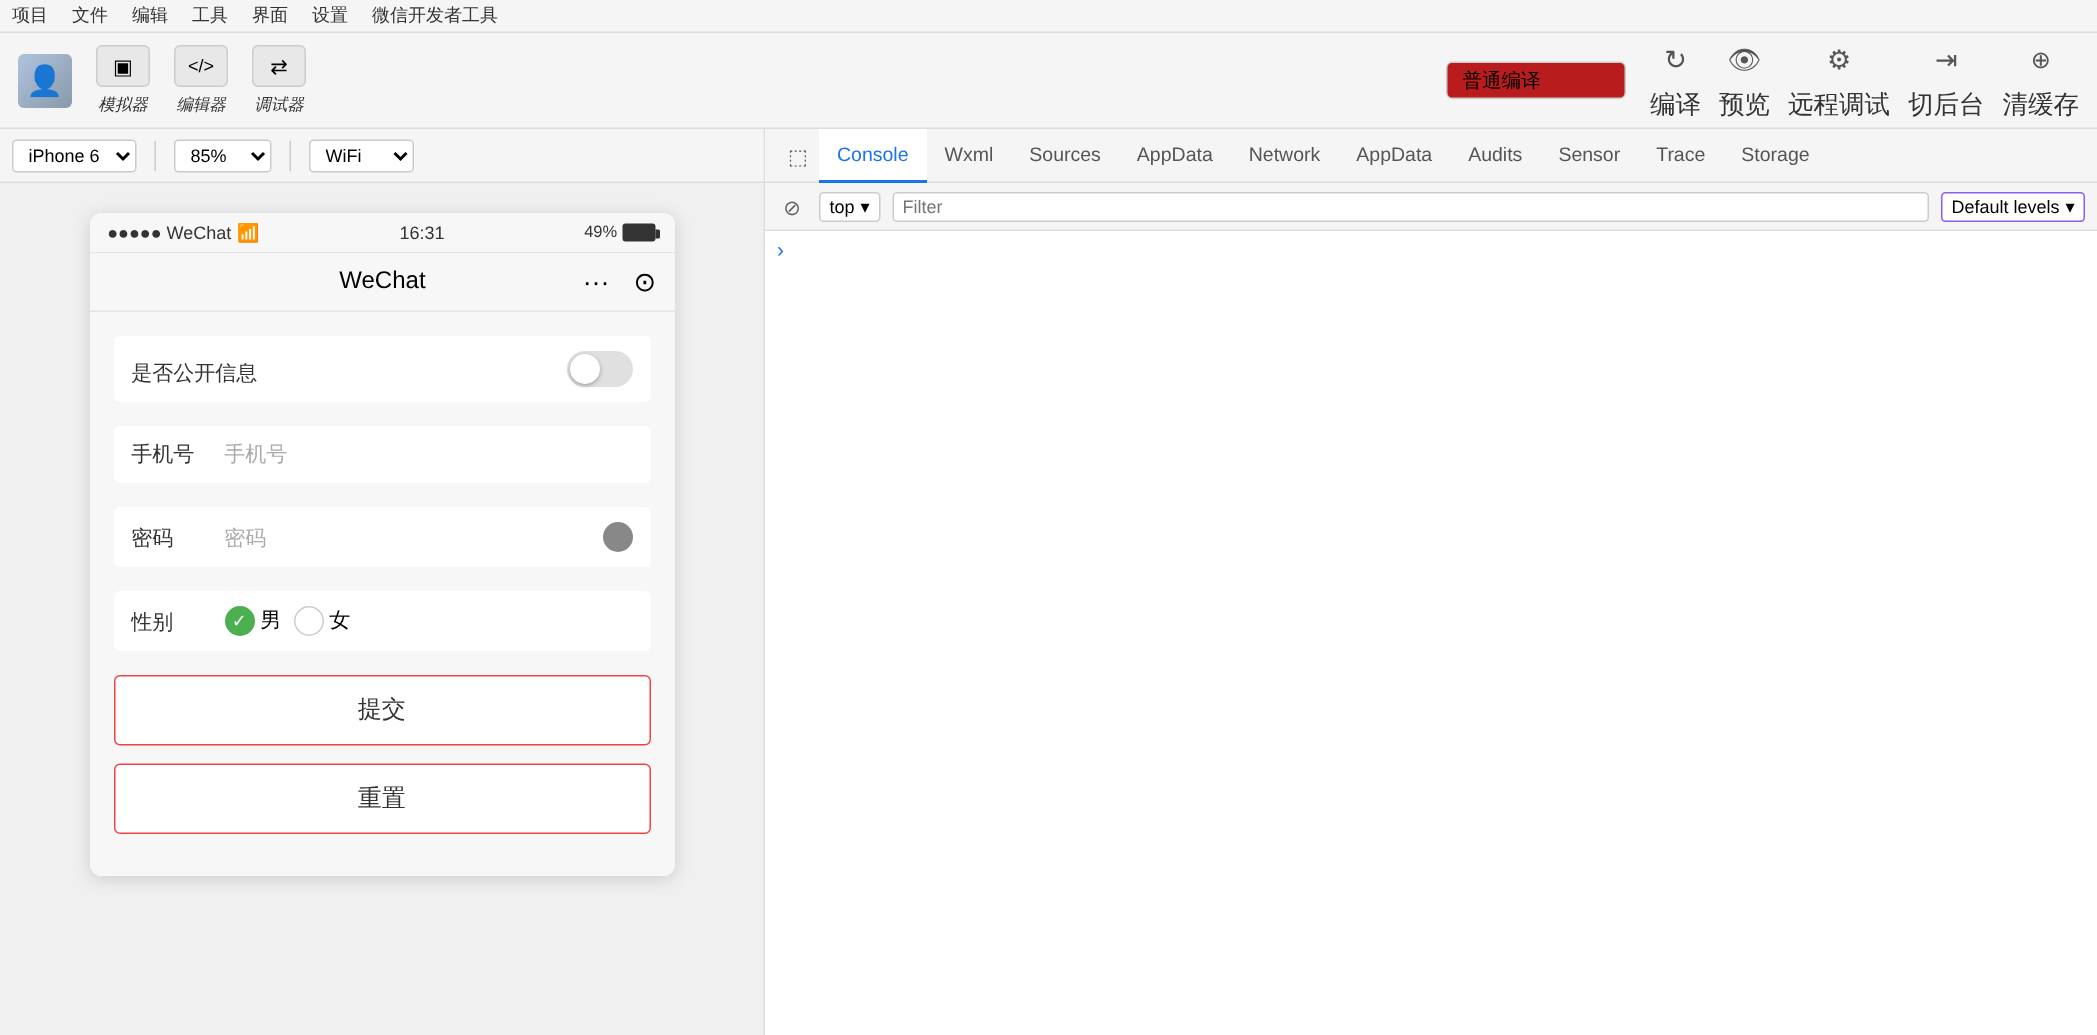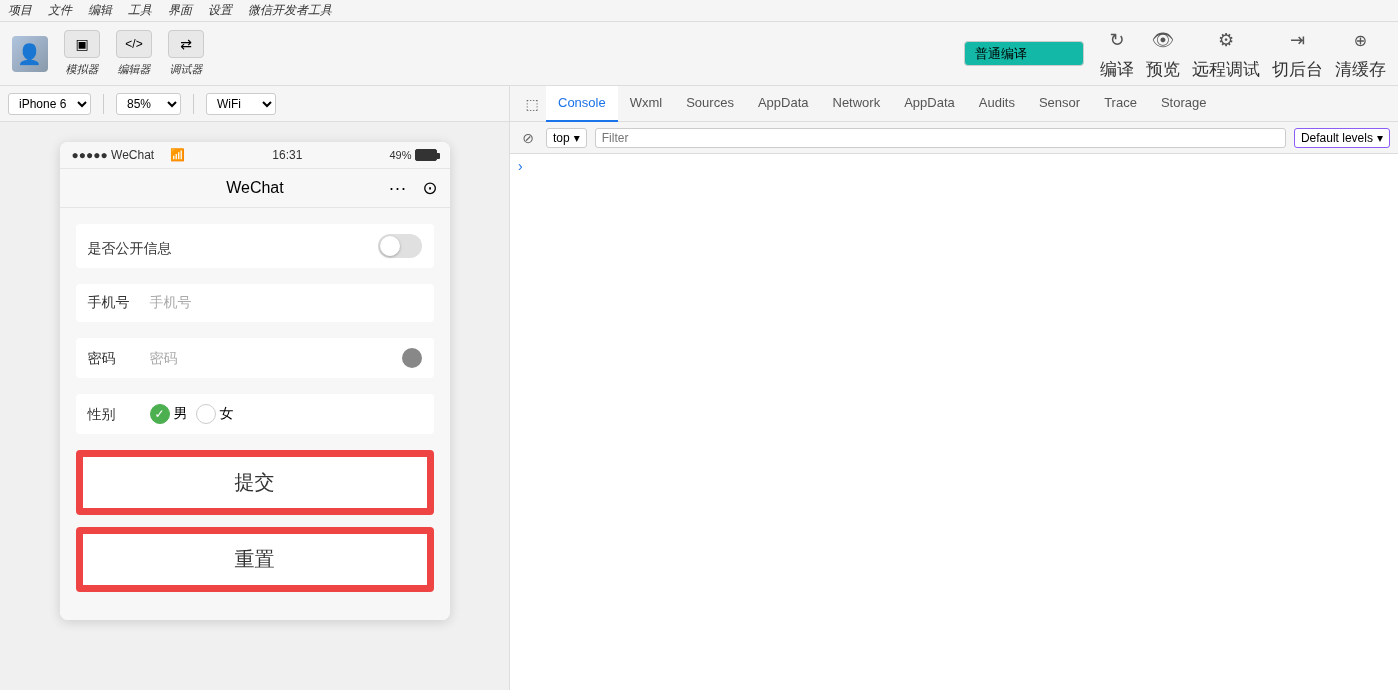--- a/index.html
+++ b/index.html
@@ -9,21 +9,21 @@
     .menu-bar {
       background: #f5f5f5;
       border-bottom: 1px solid #ddd;
       padding: 2px 8px;
       font-size: 12px;
       display: flex;
       align-items: center;
       gap: 16px;
       height: 22px;
     }
-    .menu-bar span { cursor: pointer; color: #333; font-style: italic; }
+    .menu-bar span { cursor: pointer; color: #333; }
 
     
     .toolbar {
       background: #f5f5f5;
       border-bottom: 1px solid #ddd;
       display: flex;
       align-items: center;
       padding: 6px 12px;
       gap: 16px;
       height: 64px;
@@ -63,21 +63,21 @@
     .toolbar-btn-label { font-size: 11px; color: #333; font-style: italic; }
     .toolbar-spacer { flex: 1; }
     .toolbar-compile-select {
       display: flex; align-items: center; gap: 4px;
     }
     .compile-dropdown {
       border: 1px solid #ccc;
       border-radius: 4px;
       padding: 4px 24px 4px 10px;
       font-size: 13px;
-      background: #14b8a6;
+      background: #b91c1c;
       appearance: none;
       cursor: pointer;
       min-width: 120px;
     }
     .toolbar-right-btns {
       display: flex; gap: 12px; align-items: center;
     }
     .toolbar-right-btn {
       display: flex; flex-direction: column; align-items: center; gap: 4px;
       cursor: pointer;
@@ -150,21 +150,21 @@
     .wechat-status-bar {
       background: #f7f7f7;
       display: flex;
       align-items: center;
       justify-content: space-between;
       padding: 6px 12px;
       font-size: 12px;
       color: #333;
       border-bottom: 1px solid #e5e5e5;
     }
-    .status-left { display: flex; align-items: center; gap: 16px; }
+    .status-left { display: flex; align-items: center; gap: 4px; }
     .status-right { display: flex; align-items: center; gap: 4px; font-size: 11px; }
     .battery-icon {
       display: inline-block;
       width: 22px; height: 12px;
       border: 1px solid #333;
       border-radius: 2px;
       position: relative;
       background: #333;
     }
     .battery-icon::after {
@@ -250,24 +250,24 @@
       color: white;
       font-size: 12px;
     }
 
     
     .submit-btn, .reset-btn {
       display: block;
       width: 100%;
       padding: 12px;
       text-align: center;
-      border: 7px solid #ef4444;
+      border: 1px solid #ef4444;
       border-radius: 4px;
       background: white;
-      font-size: 20px;
+      font-size: 16px;
       color: #333;
       cursor: pointer;
       margin-bottom: 12px;
     }
 
     
     .devtools-panel {
       flex: 1;
       background: white;
       display: flex;

